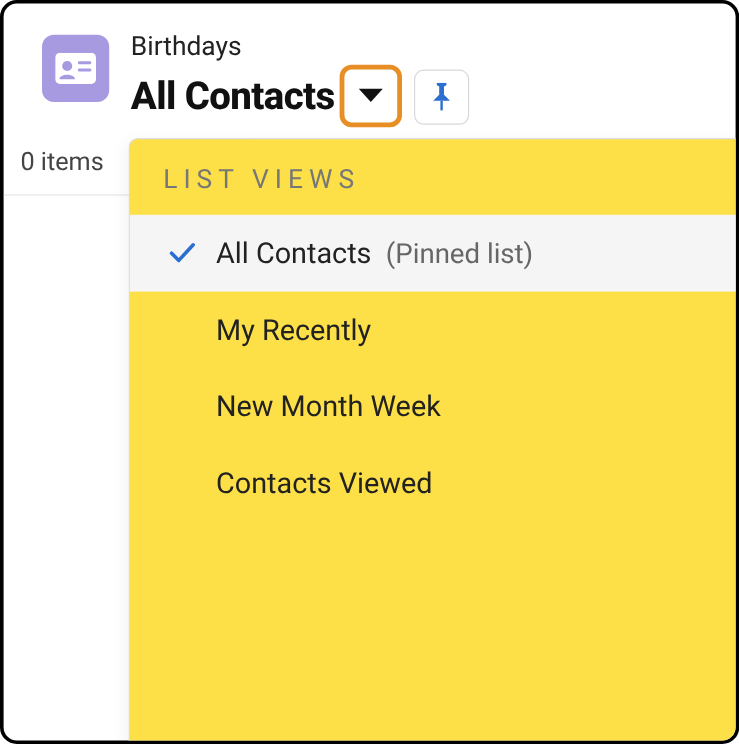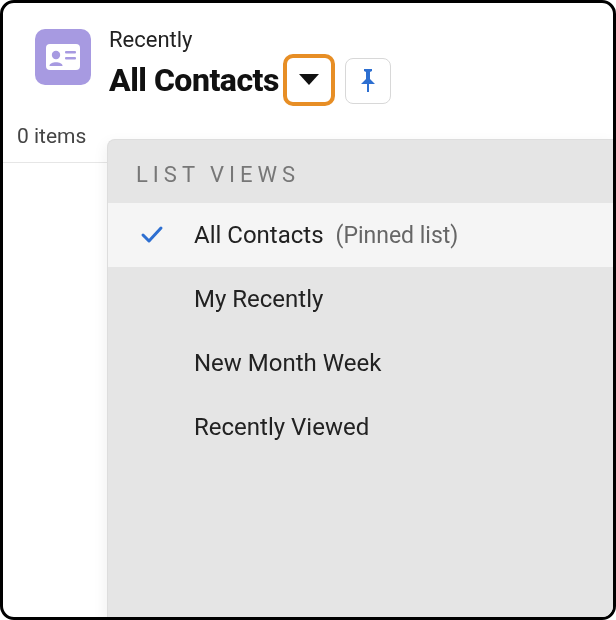--- a/index.html
+++ b/index.html
@@ -85,42 +85,41 @@
       font-size: 21px;
       color: #444;
       border-bottom: 1px solid #e6e6e6;
     }
     .dropdown {
       position: absolute;
       top: 112px;
       left: 104px;
       right: -2px;
       bottom: -2px;
-      background: #e5e5e5;
+      background: #fde047;
       border: 1px solid #ddd;
       border-right: none;
       border-bottom: none;
       border-radius: 8px 0 0 0;
       box-shadow: -2px 4px 14px rgba(0,0,0,0.06);
       overflow: hidden;
-      margin-top: 24px;
     }
     .dropdown-header {
       padding: 22px 28px 16px 28px;
       font-size: 22px;
       color: #777;
       letter-spacing: 5px;
     }
     .option {
       display: flex;
       align-items: center;
       padding: 18px 28px 18px 30px;
       font-size: 24px;
       color: #222;
-      gap: 28px;
+      gap: 14px;
       cursor: pointer;
     }
     .option.selected {
       background: #f5f5f5;
     }
     .check-col {
       width: 28px;
       display: flex;
       align-items: center;
       justify-content: center;
@@ -139,21 +138,21 @@
   <div class="obj-icon">
     <svg width="34" height="26" viewBox="0 0 34 26">
       <rect x="0" y="0" width="34" height="26" rx="4" fill="#fff"></rect>
       <circle cx="10" cy="11" r="4.2" fill="#a79ae1"></circle>
       <path d="M3.5 22 C3.5 17, 16.5 17, 16.5 22 Z" fill="#a79ae1"></path>
       <rect x="19" y="7" width="11" height="2.6" rx="1" fill="#a79ae1"></rect>
       <rect x="19" y="13" width="11" height="2.6" rx="1" fill="#a79ae1"></rect>
     </svg>
   </div>
   <div class="texts">
-    <div class="object-label">Recently</div>
+    <div class="object-label">Birthdays</div>
     <div class="title-row">
       <div class="view-title">All Contacts</div>
       <div class="chev-btn">
         <svg width="24" height="16" viewBox="0 0 24 16">
           <path d="M2 2 L12 13 L22 2 Z" fill="#111"></path>
         </svg>
       </div>
       <div class="pin-btn">
         <svg width="20" height="24" viewBox="0 0 20 24">
           <path d="M6 0 H14 V2 L12 3 V10 L17 15 H3 L8 10 V3 L6 2 Z" fill="#2d6fd1"></path>
@@ -187,16 +186,16 @@
     <span>My Recently</span>
   </div>
 
   <div class="option">
     <span class="check-col"></span>
     <span>New Month Week</span>
   </div>
 
   <div class="option">
     <span class="check-col"></span>
-    <span>Recently Viewed</span>
+    <span>Contacts Viewed</span>
   </div>
 
 </div>
 
 </body></html>

